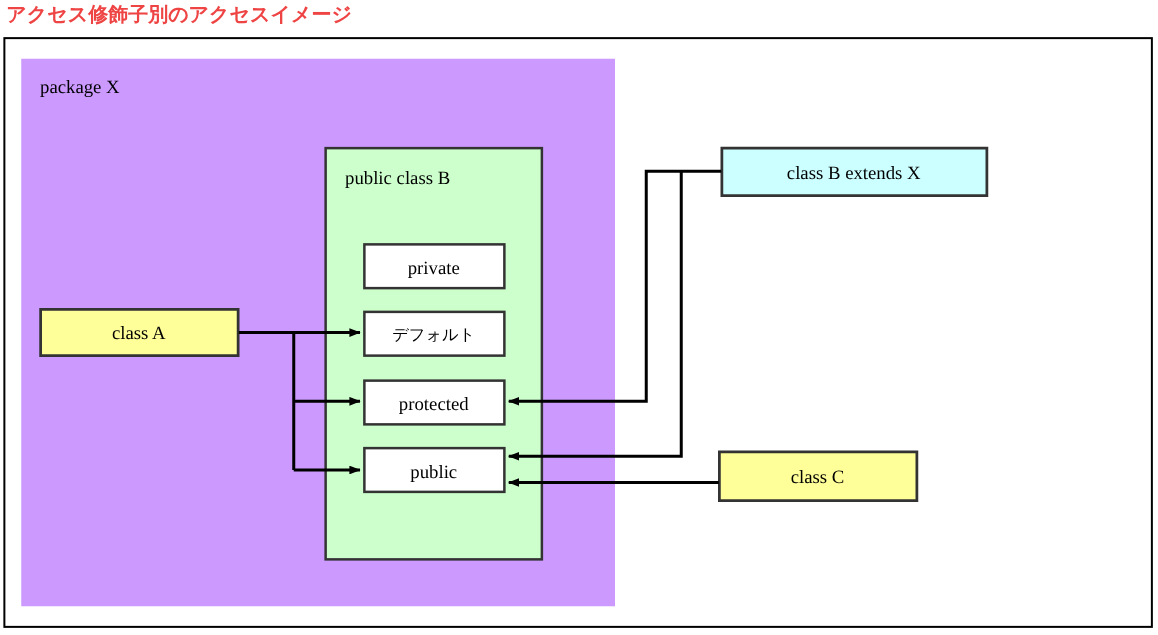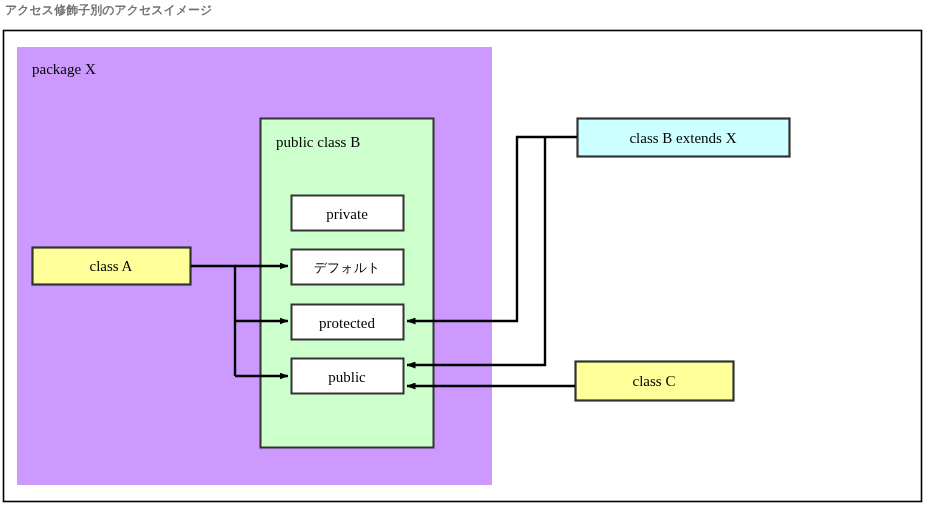--- a/index.html
+++ b/index.html
@@ -18,22 +18,22 @@
     width: 926px;
     height: 508px;
     background: #ffffff;
   }
   #title {
     position: absolute;
     left: 5px;
     top: 2px;
     font-family: "DejaVu Sans", sans-serif;
     font-weight: bold;
-    font-size: 12px;
-    color: #737373;
+    font-size: 16px;
+    color: #ef4444;
     letter-spacing: 0px;
     white-space: nowrap;
   }
   #diagram {
     position: absolute;
     left: 0;
     top: 0;
   }
   .box-label {
     font-family: "Liberation Serif", serif;

